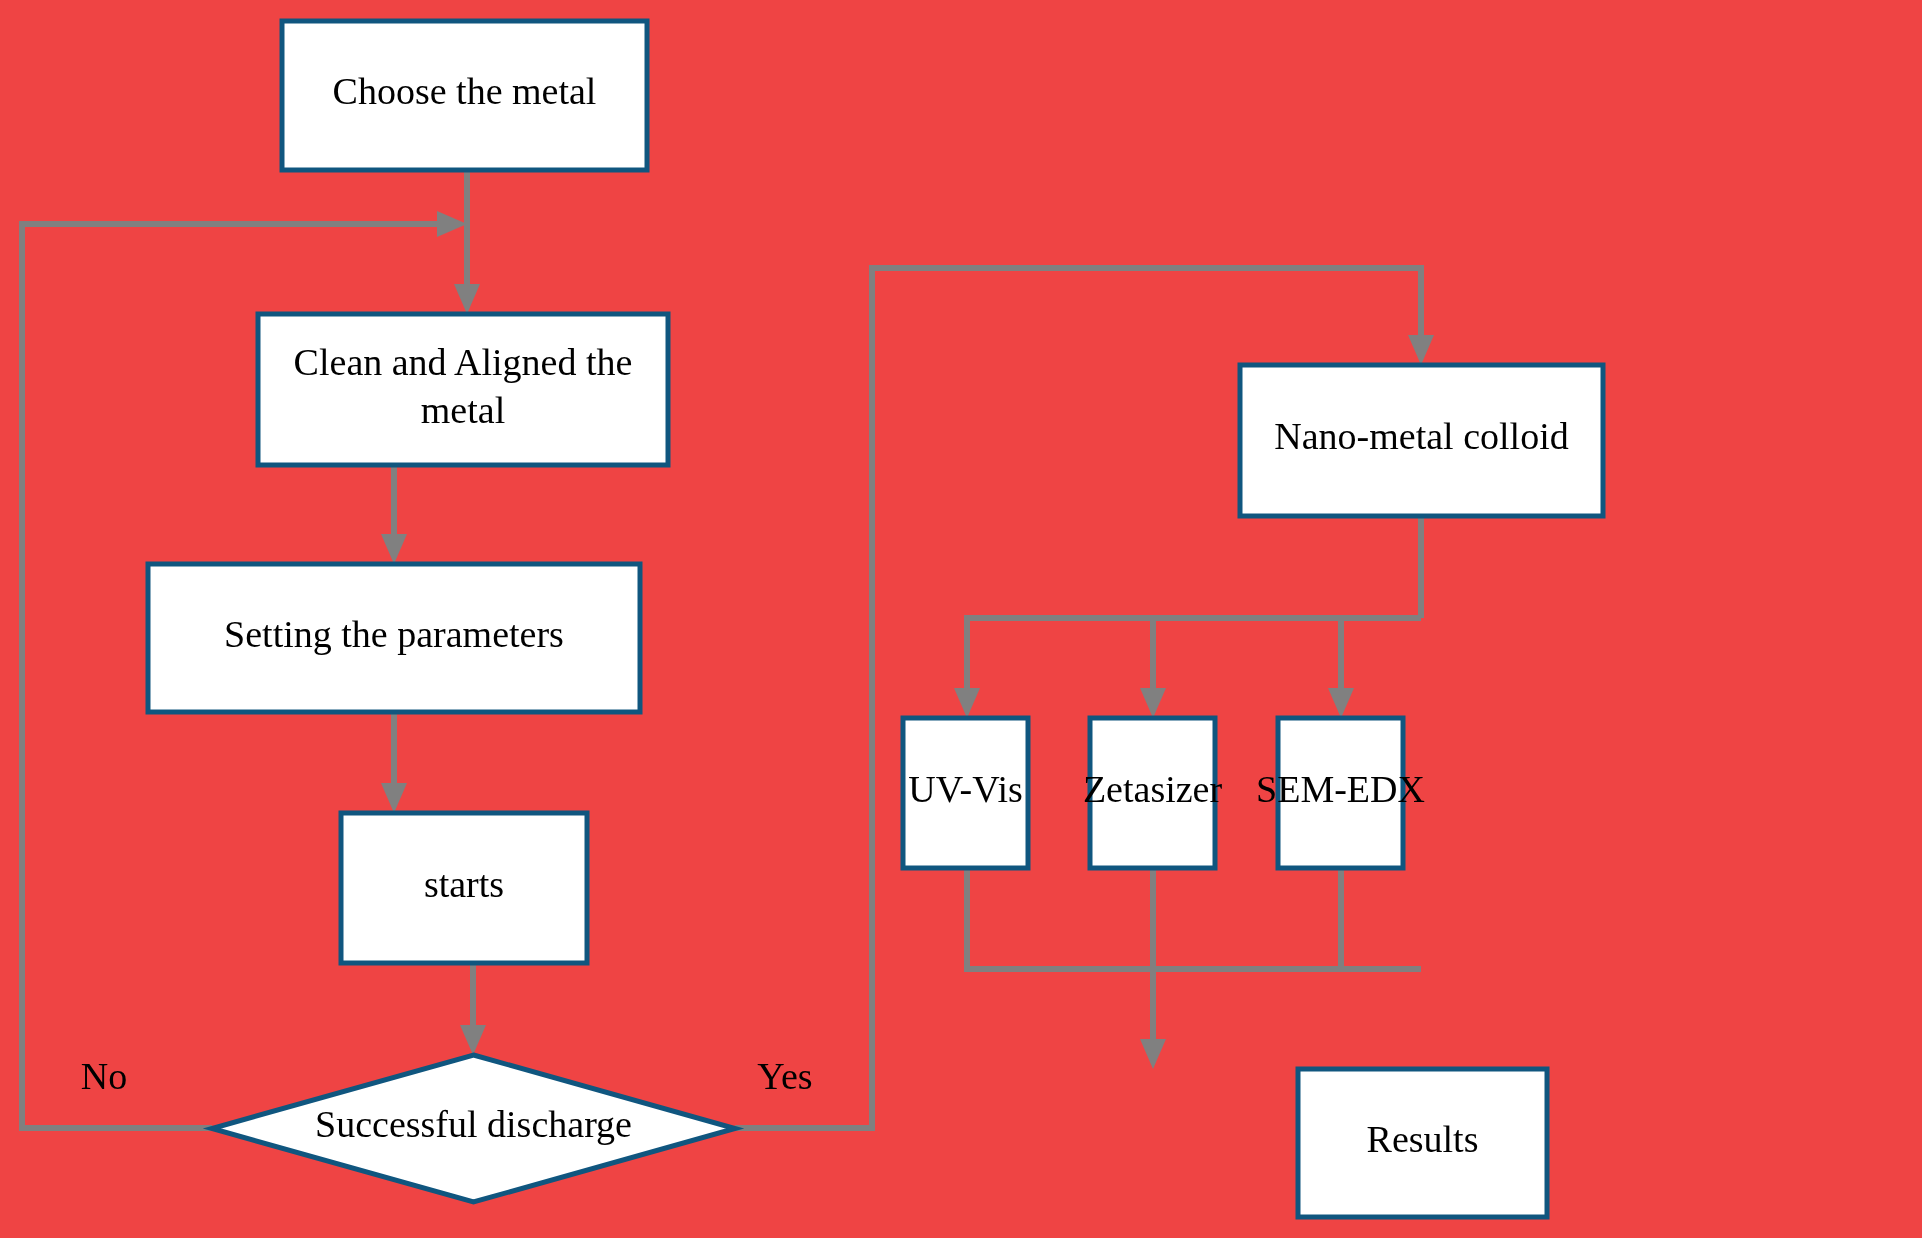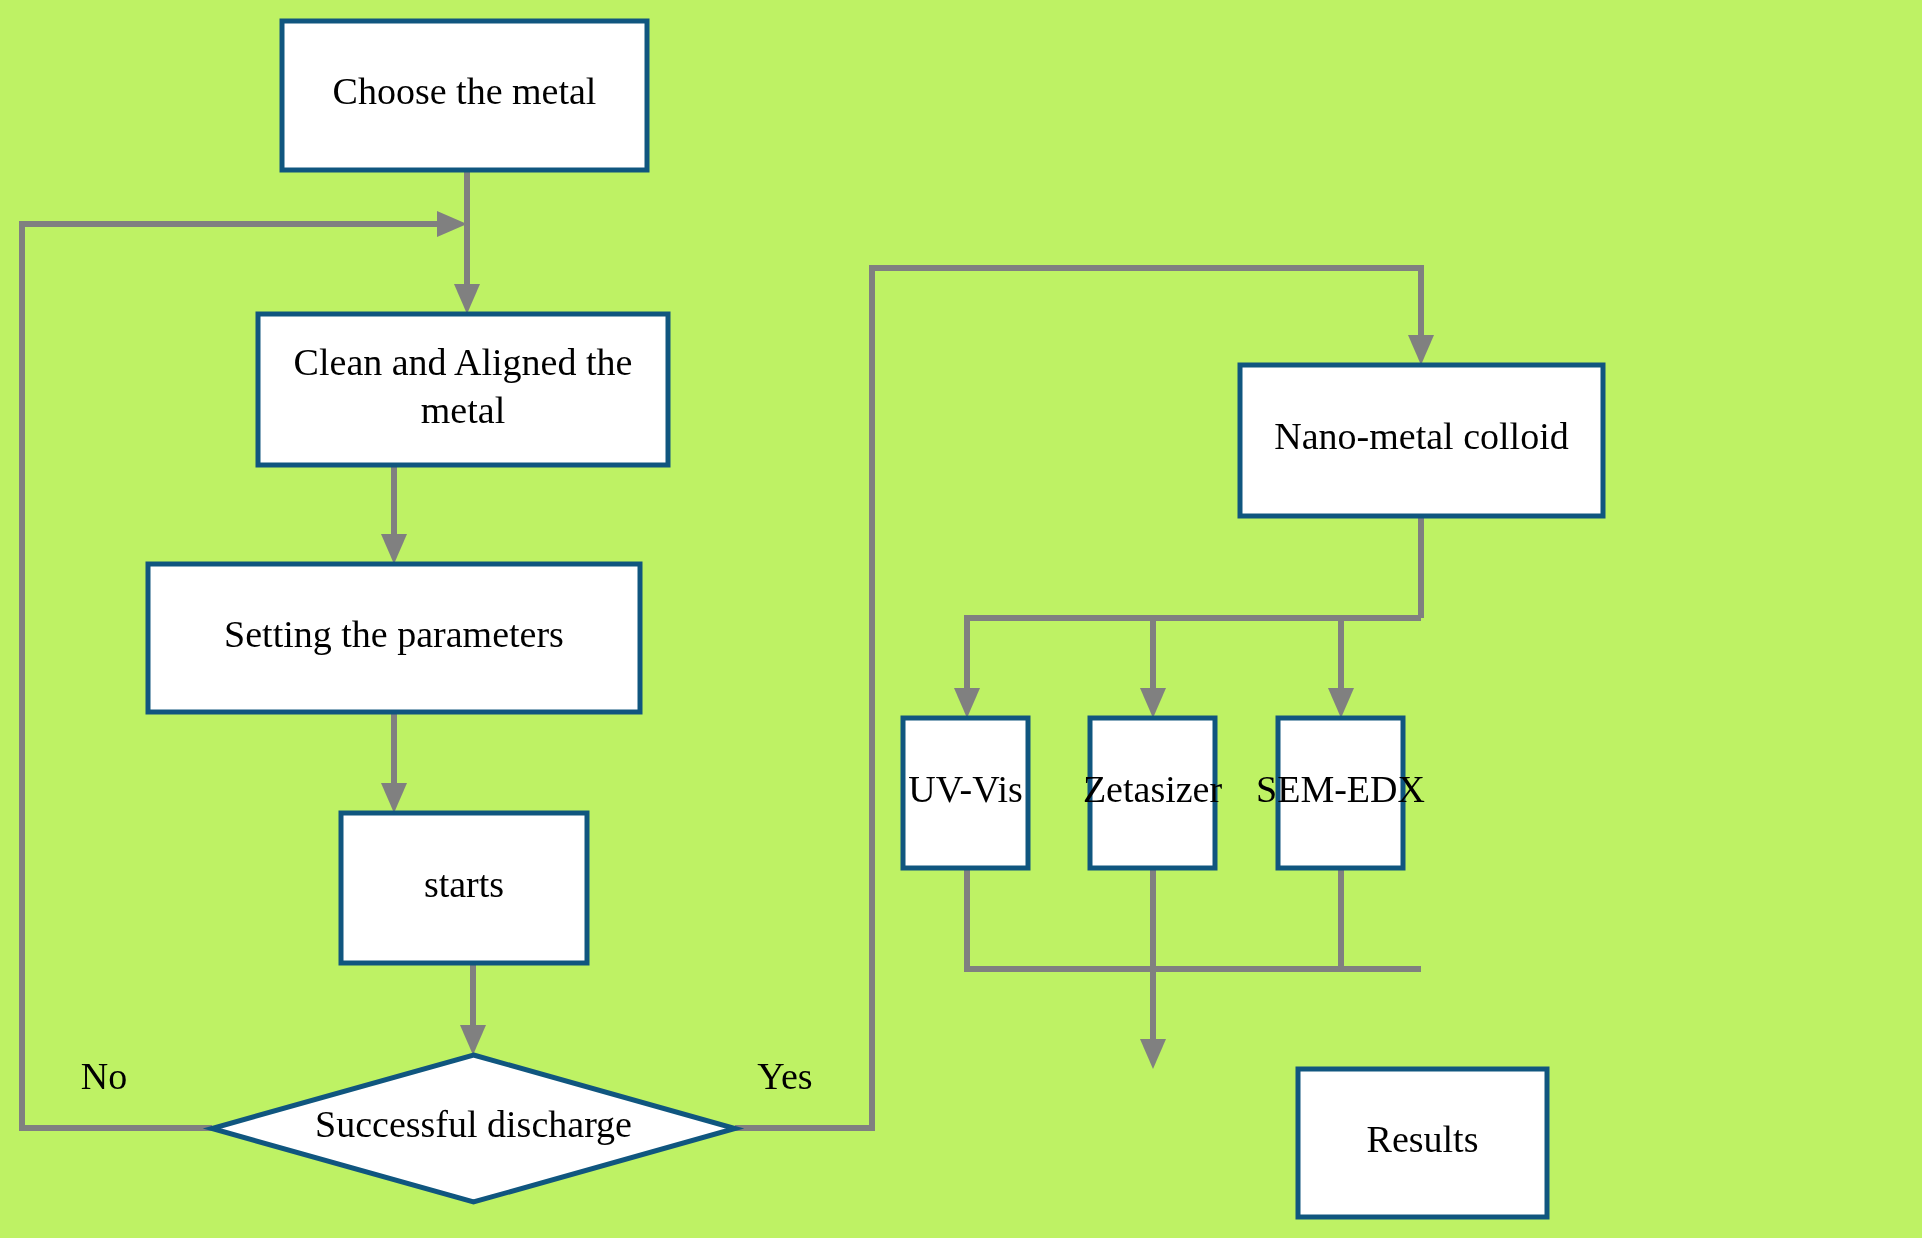--- a/index.html
+++ b/index.html
@@ -10,21 +10,21 @@
   body {
     width: 1922px;
     height: 1238px;
     font-family: "Liberation Serif", "DejaVu Serif", serif;
     overflow: hidden;
   }
   #flowchart-root {
     position: relative;
     width: 1922px;
     height: 1238px;
-    background: #bef264;
+    background: #ef4444;
   }
   svg.canvas {
     position: absolute;
     left: 0;
     top: 0;
     width: 1922px;
     height: 1238px;
     display: block;
   }
   .node-rect {

